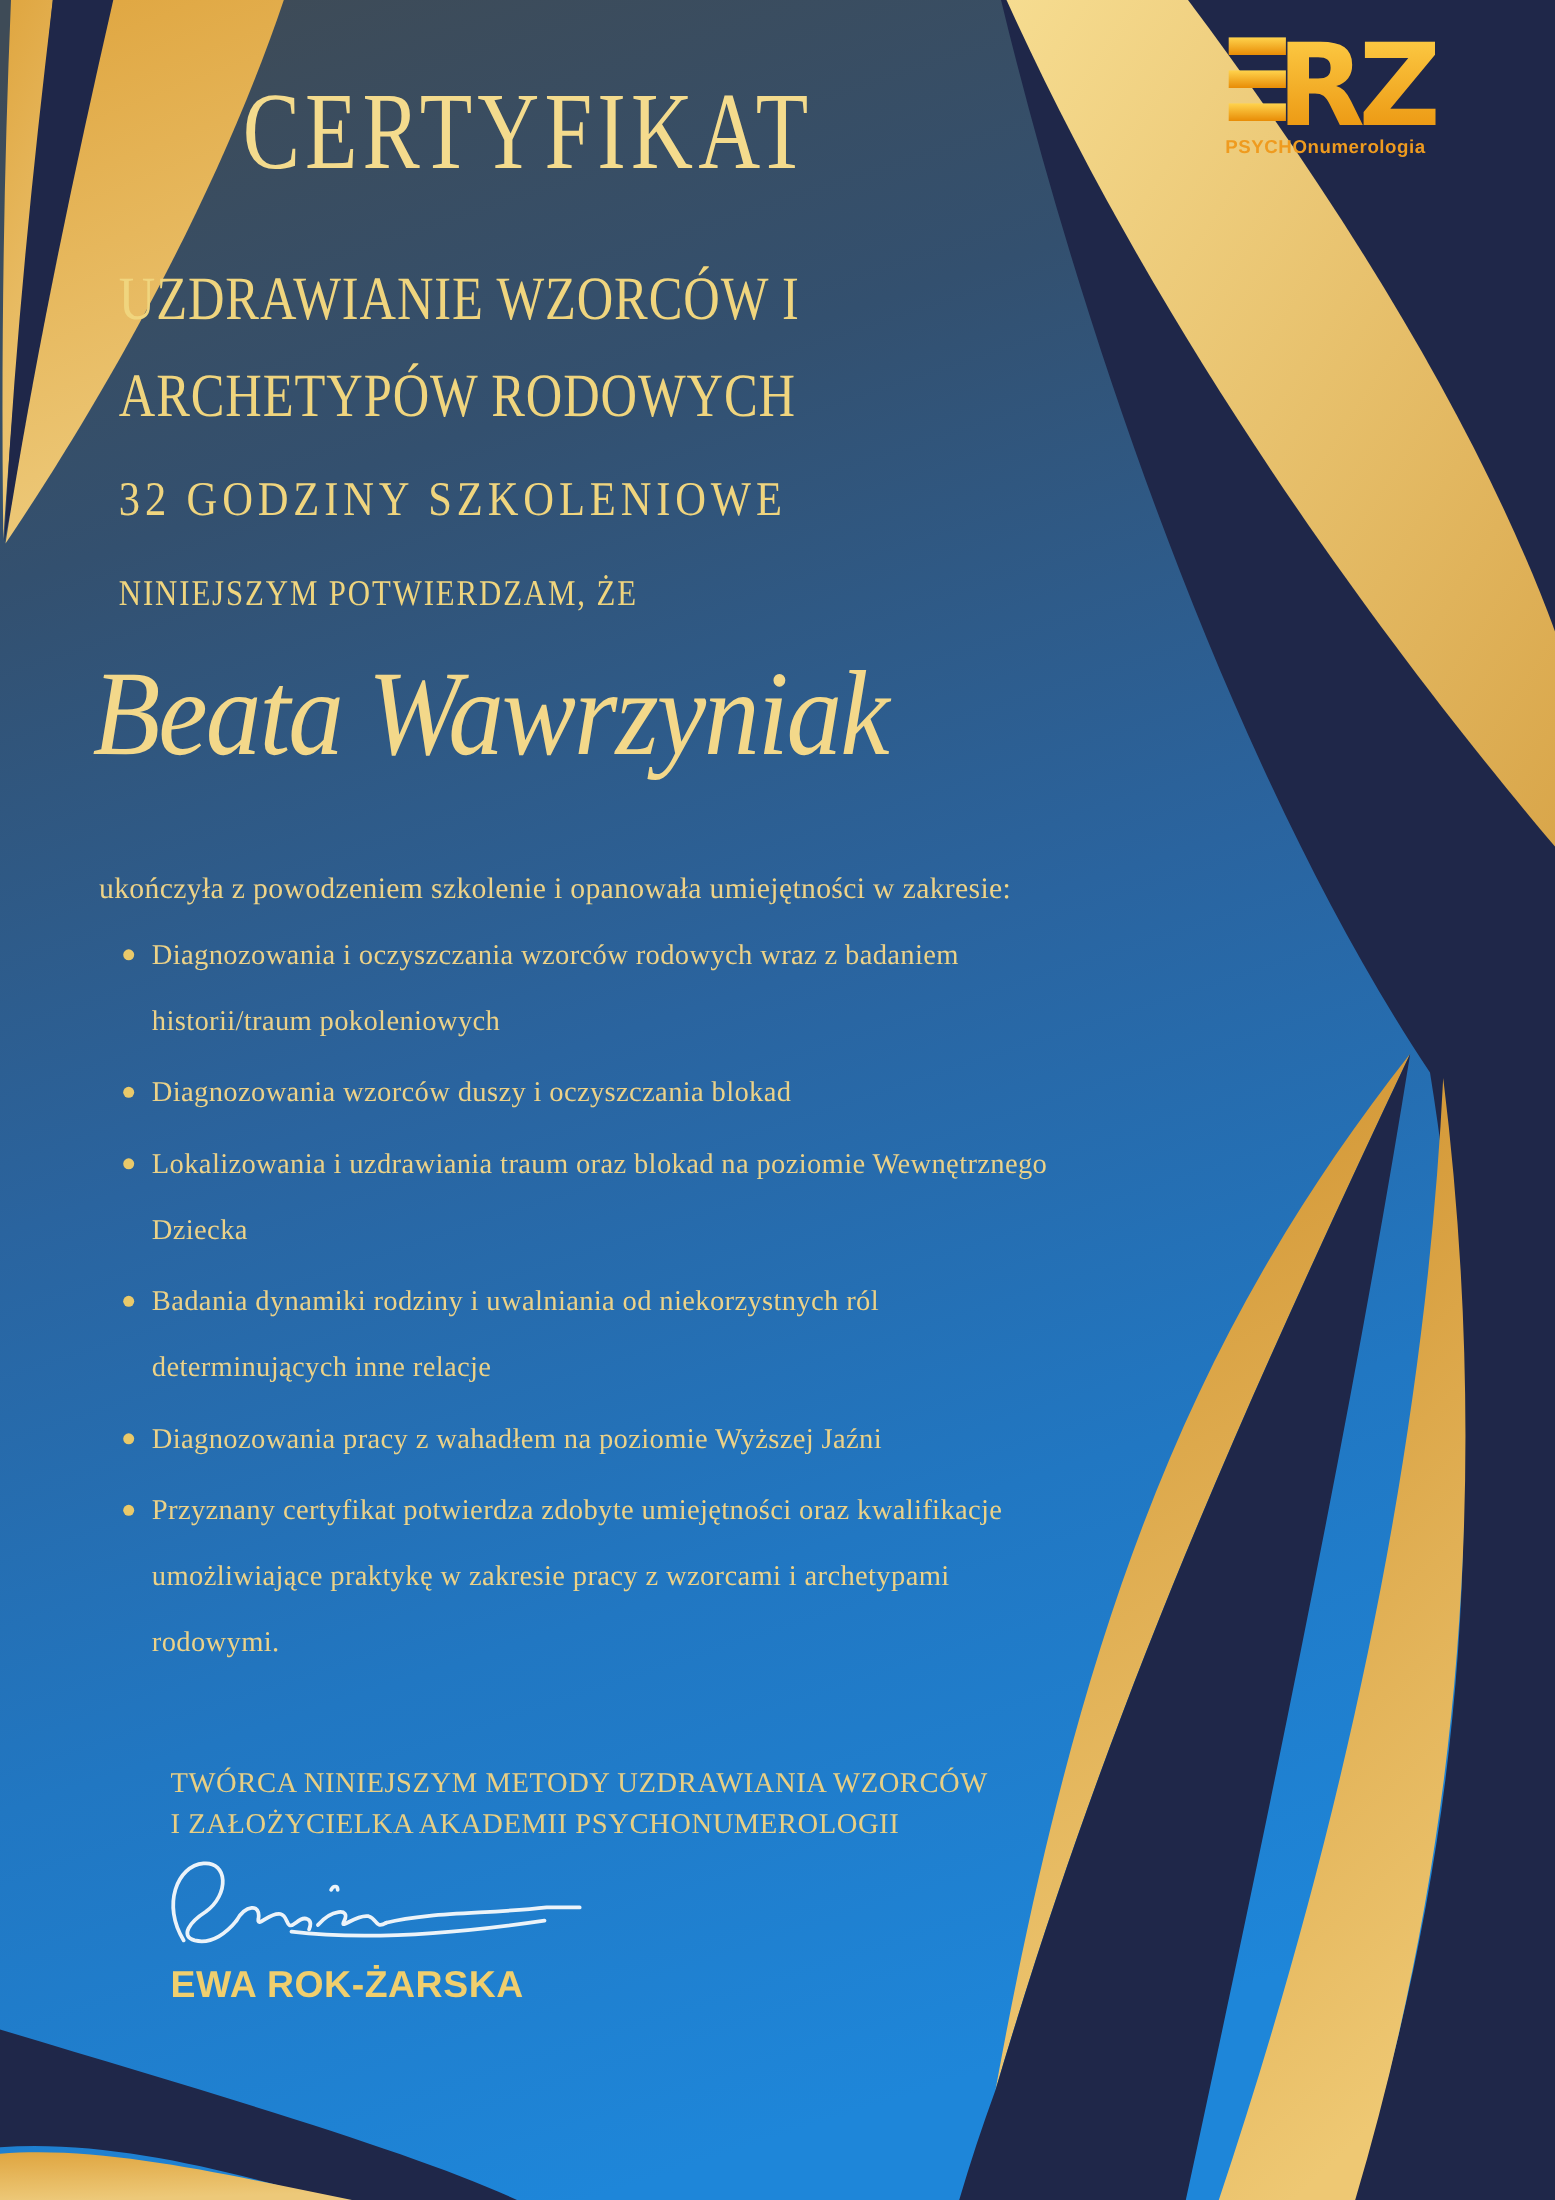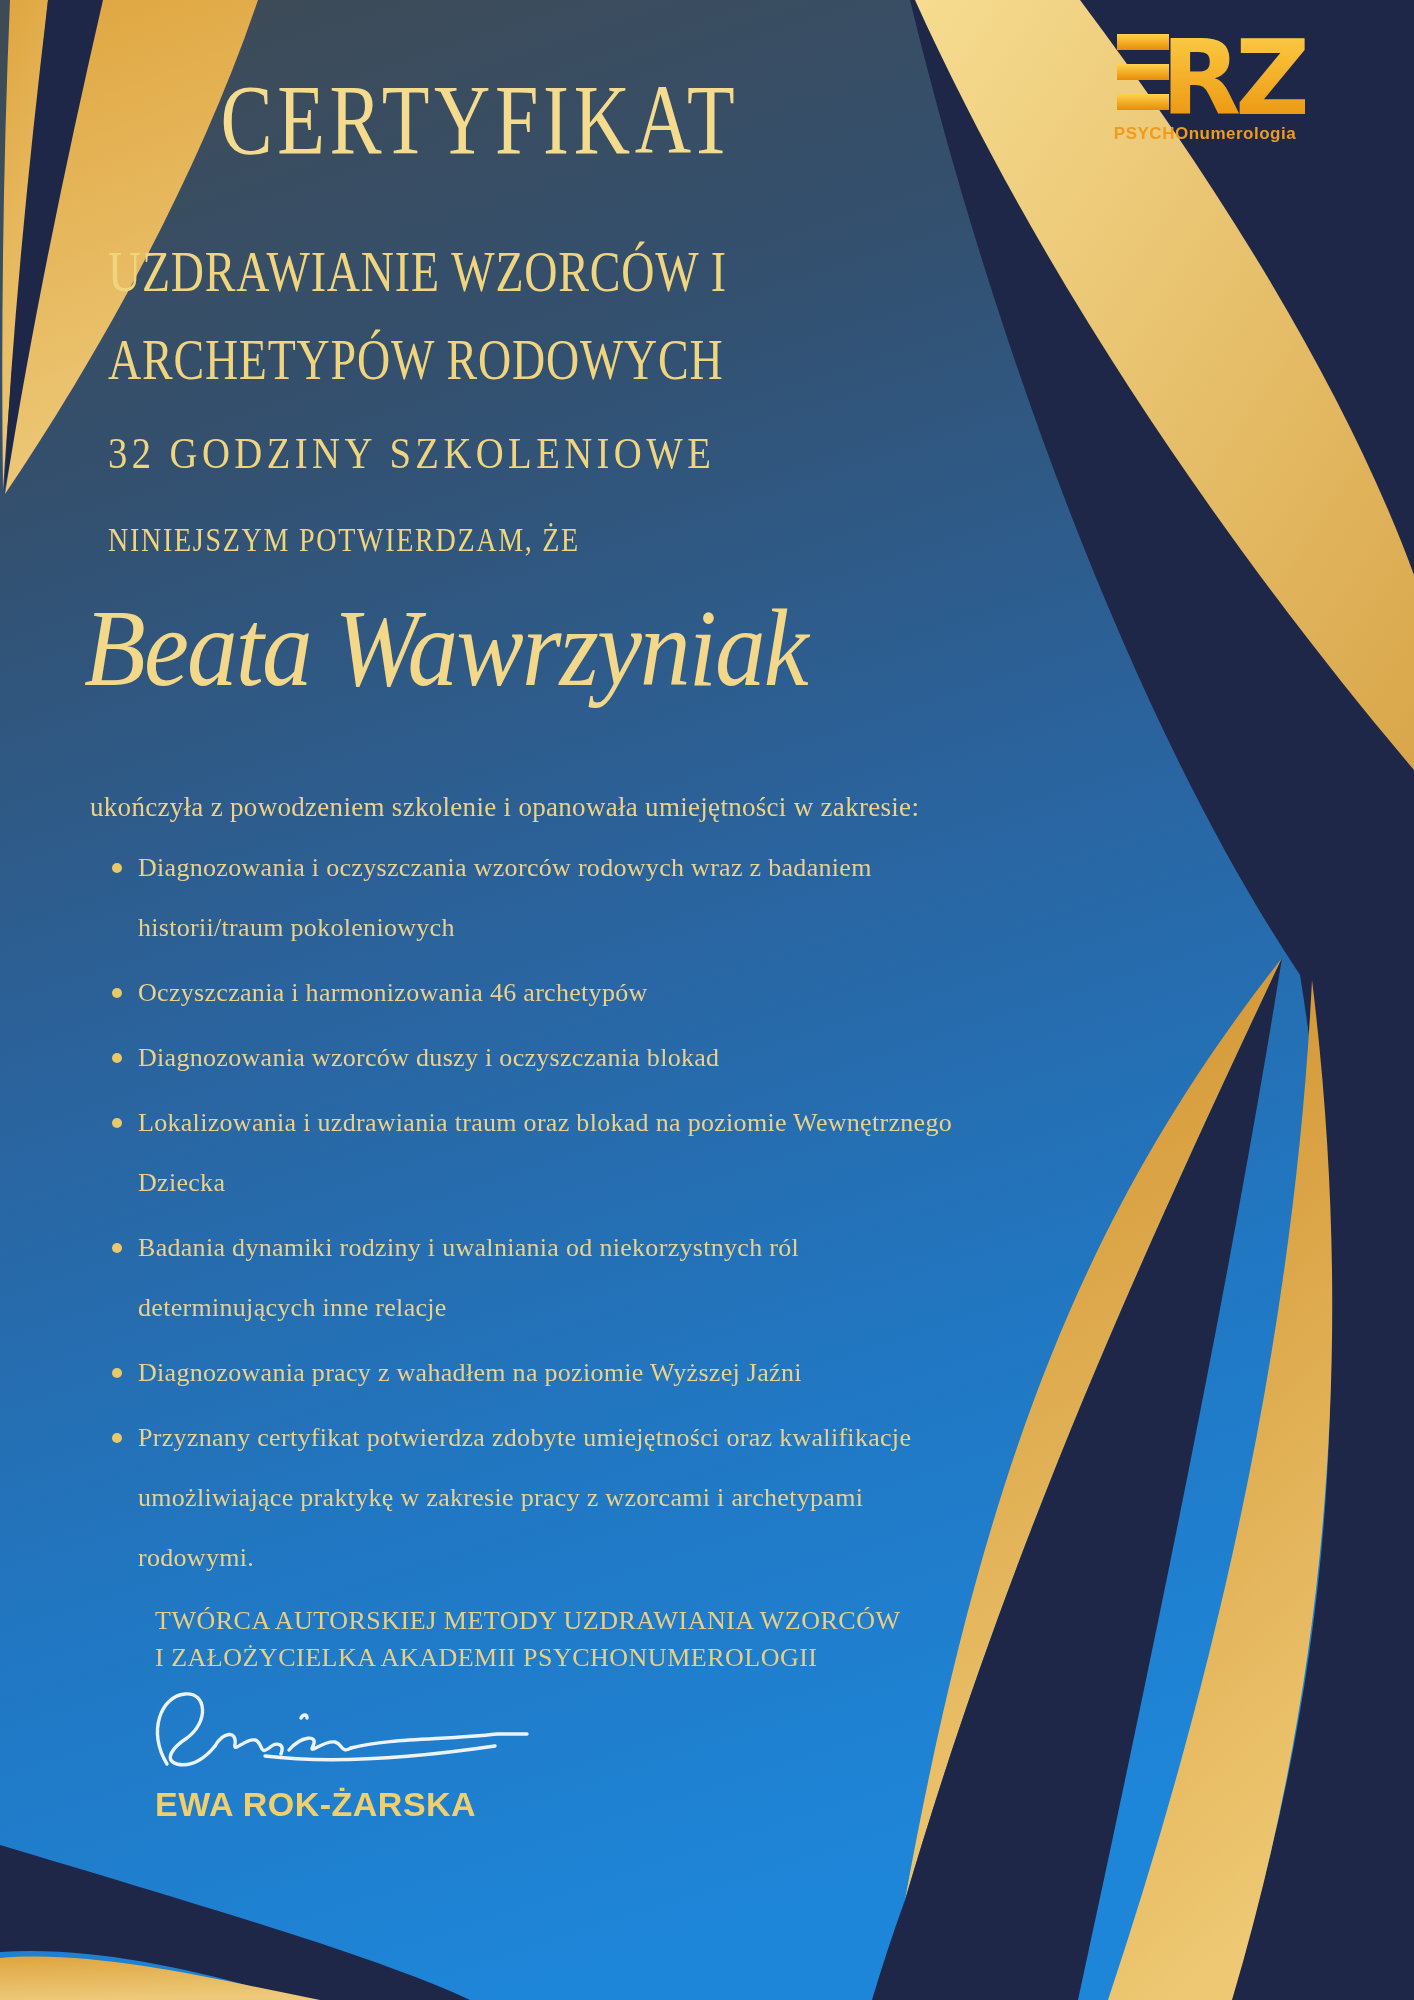--- a/index.html
+++ b/index.html
@@ -132,30 +132,29 @@
     <div class="hours">32 GODZINY SZKOLENIOWE</div>
 
     <div class="confirm">NINIEJSZYM POTWIERDZAM, ŻE</div>
 
     <div class="recipient">Beata Wawrzyniak</div>
 
     <div class="intro">ukończyła z powodzeniem szkolenie i opanowała umiejętności w zakresie:</div>
 
     <ul class="bullets">
       <li><span class="dot"></span><span>Diagnozowania i oczyszczania wzorców rodowych wraz z badaniem historii/traum pokoleniowych</span></li>
-      <li><span class="dot"></span><span>Oczyszczania i harmonizowania 46 archetypów</span></li>
       <li><span class="dot"></span><span>Diagnozowania wzorców duszy i oczyszczania blokad</span></li>
       <li><span class="dot"></span><span>Lokalizowania i uzdrawiania traum oraz blokad na poziomie Wewnętrznego Dziecka</span></li>
       <li><span class="dot"></span><span>Badania dynamiki rodziny i uwalniania od niekorzystnych ról determinujących inne relacje</span></li>
       <li><span class="dot"></span><span>Diagnozowania pracy z wahadłem na poziomie Wyższej Jaźni</span></li>
       <li><span class="dot"></span><span>Przyznany certyfikat potwierdza zdobyte umiejętności oraz kwalifikacje umożliwiające praktykę w zakresie pracy z wzorcami i archetypami rodowymi.</span></li>
     </ul>
 
     <div class="credits">
-      <div>TWÓRCA AUTORSKIEJ METODY UZDRAWIANIA WZORCÓW</div>
+      <div>TWÓRCA NINIEJSZYM METODY UZDRAWIANIA WZORCÓW</div>
       <div>I ZAŁOŻYCIELKA AKADEMII PSYCHONUMEROLOGII</div>
     </div>
 
     <svg class="signature-svg" viewBox="0 0 430 110">
       <g fill="none" stroke="#f7fafc" stroke-width="3.4" stroke-linecap="round" opacity="0.95">
         <path d="M 22,82 C 2,50 16,14 40,12 C 62,10 64,40 42,56 C 28,65 18,78 32,82 C 48,86 62,74 70,64"></path>
         <path d="M 70,64 C 78,50 92,48 90,62 C 88,72 100,56 110,58 C 118,60 114,74 124,66 C 132,59 140,62 136,72"></path>
         <path d="M 156,36 C 158,32 162,32 162,36"></path>
         <path d="M 144,68 C 156,54 174,52 168,64 C 163,74 178,58 190,60 C 198,62 196,72 206,66"></path>
         <path d="M 206,66 C 244,56 300,58 352,52 L 382,52"></path>

